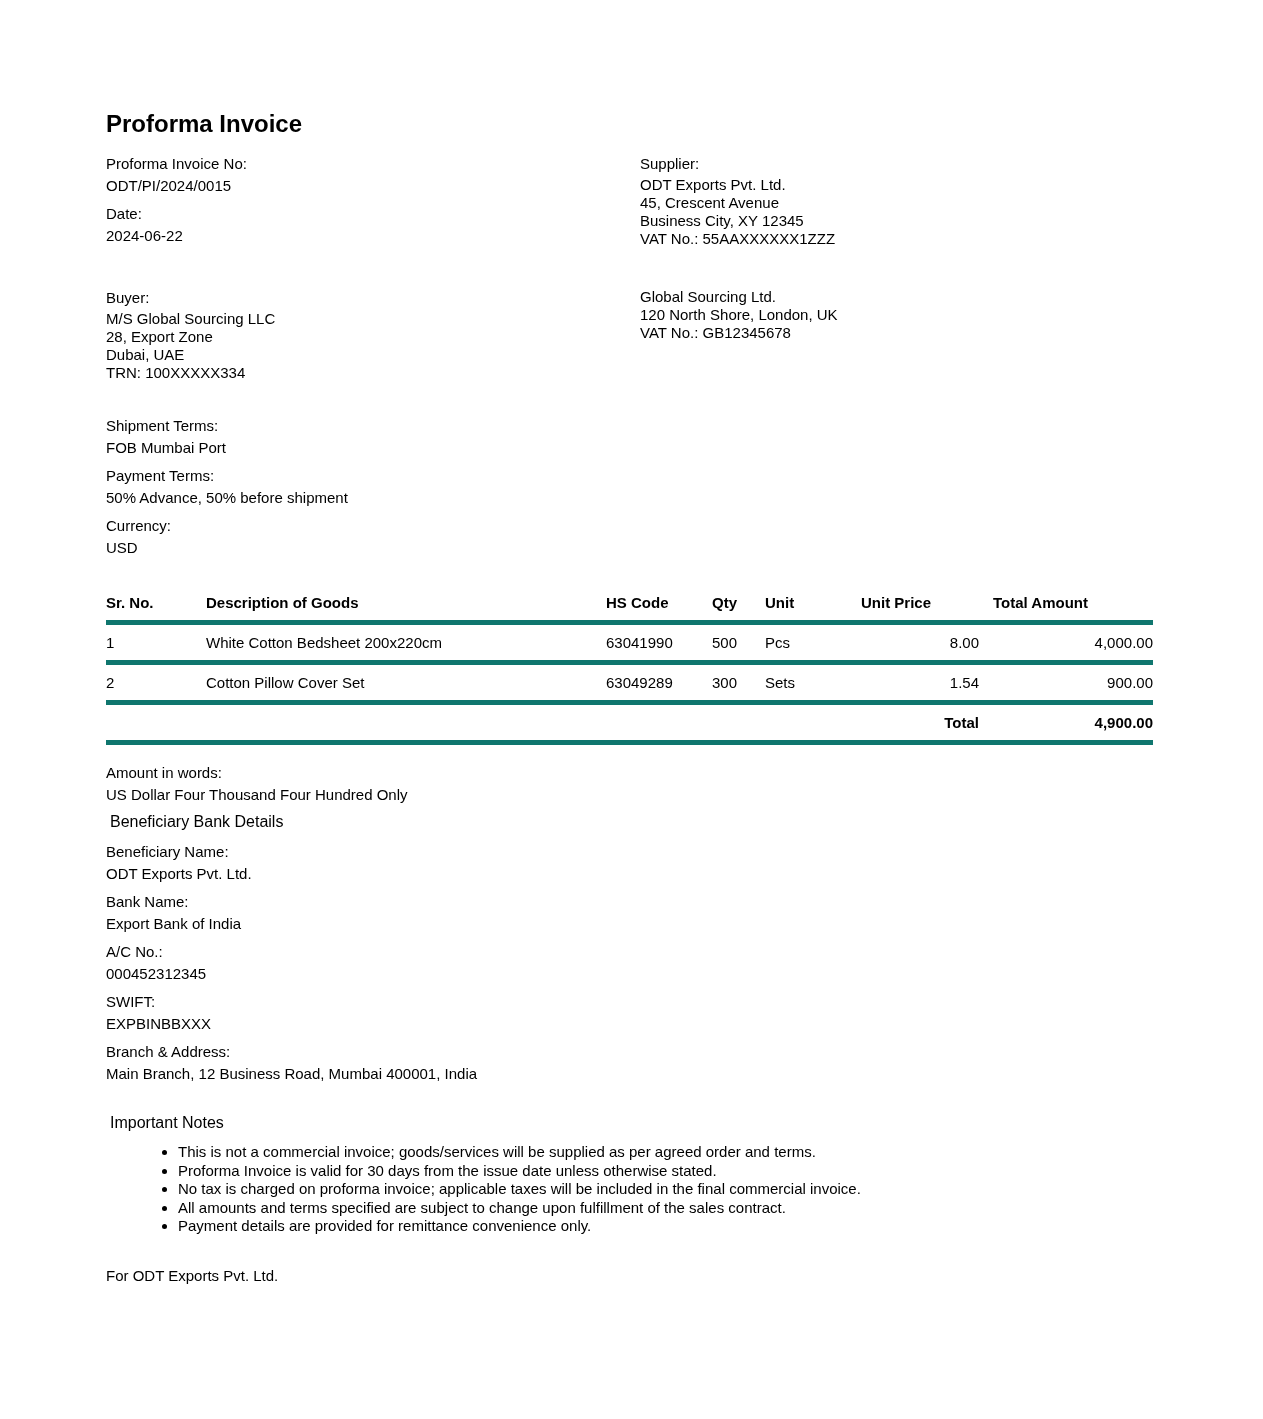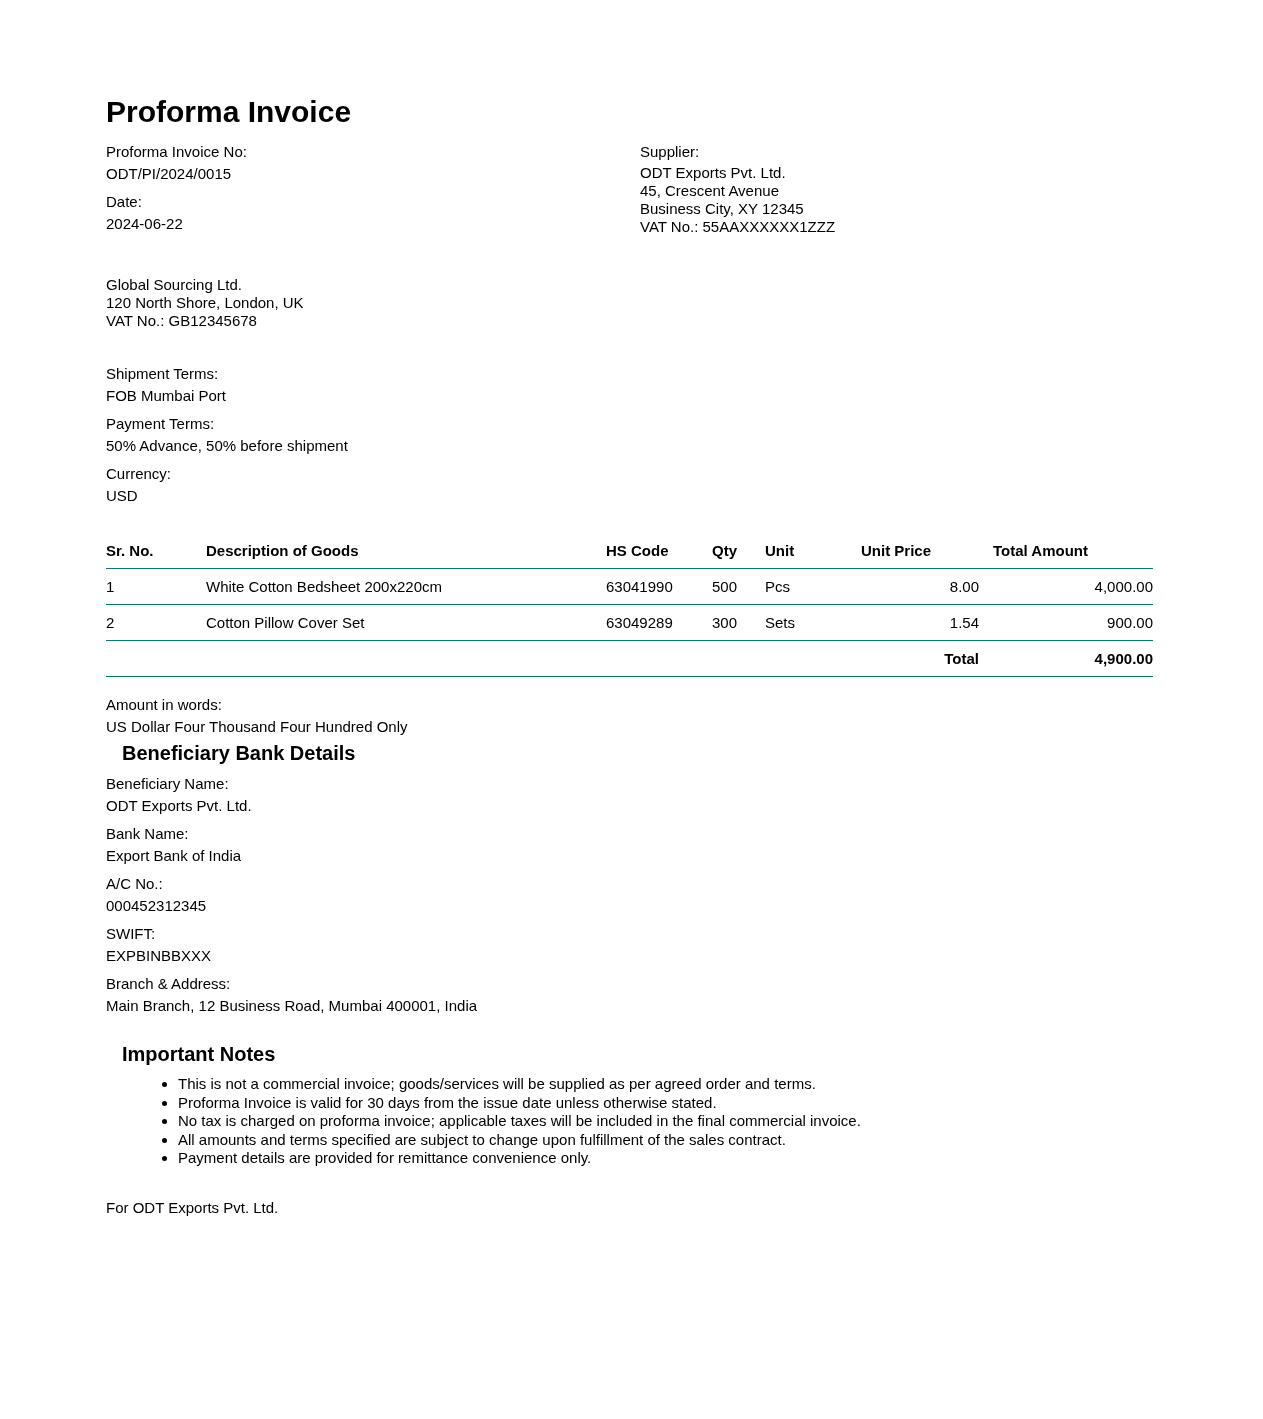--- a/index.html
+++ b/index.html
@@ -14,62 +14,62 @@
     width: 1263px;
     height: 1419px;
     overflow: hidden;
   }
   .page {
     box-sizing: border-box;
     width: 1263px;
     padding: 90px 110px 0 106px;
   }
   h1.doc-title {
-    font-size: 30px;
+    font-size: 24px;
     line-height: 35px;
     font-weight: bold;
-    margin: 4px 0 13px 0;
+    margin: 16px 0 13px 0;
   }
   .cols {
     display: grid;
     grid-template-columns: 534px 1fr;
   }
   .sect { margin-top: 34px; }
   .field { margin-bottom: 9px; }
   .flabel { line-height: 19px; margin-bottom: 3px; }
   .fvalue { line-height: 19px; }
   .addr-line { line-height: 18px; }
   table.items {
     border-collapse: collapse;
     table-layout: fixed;
     width: 1047px;
     margin-top: 28px;
   }
   table.items th, table.items td {
     padding: 8px 0;
     line-height: 19px;
-    border-bottom: 1px solid #0f766e;
+    border-bottom: 5px solid #0f766e;
     text-align: left;
     font-size: 15px;
     vertical-align: top;
     overflow: hidden;
     white-space: nowrap;
     margin-left: 8px;
   }
   table.items th { font-weight: bold; }
   table.items th.amt-head { padding-left: 8px; }
   table.items td.num { text-align: right; }
   table.items td.uprice { text-align: right; padding-right: 6px; }
   table.items .bold { font-weight: bold; }
   .amount-words { margin-top: 18px; margin-bottom: 0; }
   h2.section-heading {
-    font-size: 20px;
+    font-size: 16px;
     line-height: 23px;
-    font-weight: bold;
-    margin: 6px 0 9px 16px;
+    font-weight: normal;
+    margin: 6px 0 9px 4px;
   }
   h2.notes-heading { margin-top: 28px; }
   ul.notes {
     margin: 4px 0 0 0;
     padding-left: 72px;
   }
   ul.notes li {
     line-height: 18.5px;
   }
   .signature {
@@ -100,20 +100,29 @@
       <div>
         <div class="addr-line">ODT Exports Pvt. Ltd.</div>
         <div class="addr-line">45, Crescent Avenue</div>
         <div class="addr-line">Business City, XY 12345</div>
         <div class="addr-line">VAT No.: 55AAXXXXXX1ZZZ</div>
       </div>
     </div>
   </div>
 
   <div class="cols sect">
+    <div>
+      <div class="flabel">Buyer:</div>
+      <div>
+        <div class="addr-line">M/S Global Sourcing LLC</div>
+        <div class="addr-line">28, Export Zone</div>
+        <div class="addr-line">Dubai, UAE</div>
+        <div class="addr-line">TRN: 100XXXXX334</div>
+      </div>
+    </div>
     <div>
       <div>
         <div class="addr-line">Global Sourcing Ltd.</div>
         <div class="addr-line">120 North Shore, London, UK</div>
         <div class="addr-line">VAT No.: GB12345678</div>
       </div>
     </div>
   </div>
 
   <div class="sect">

